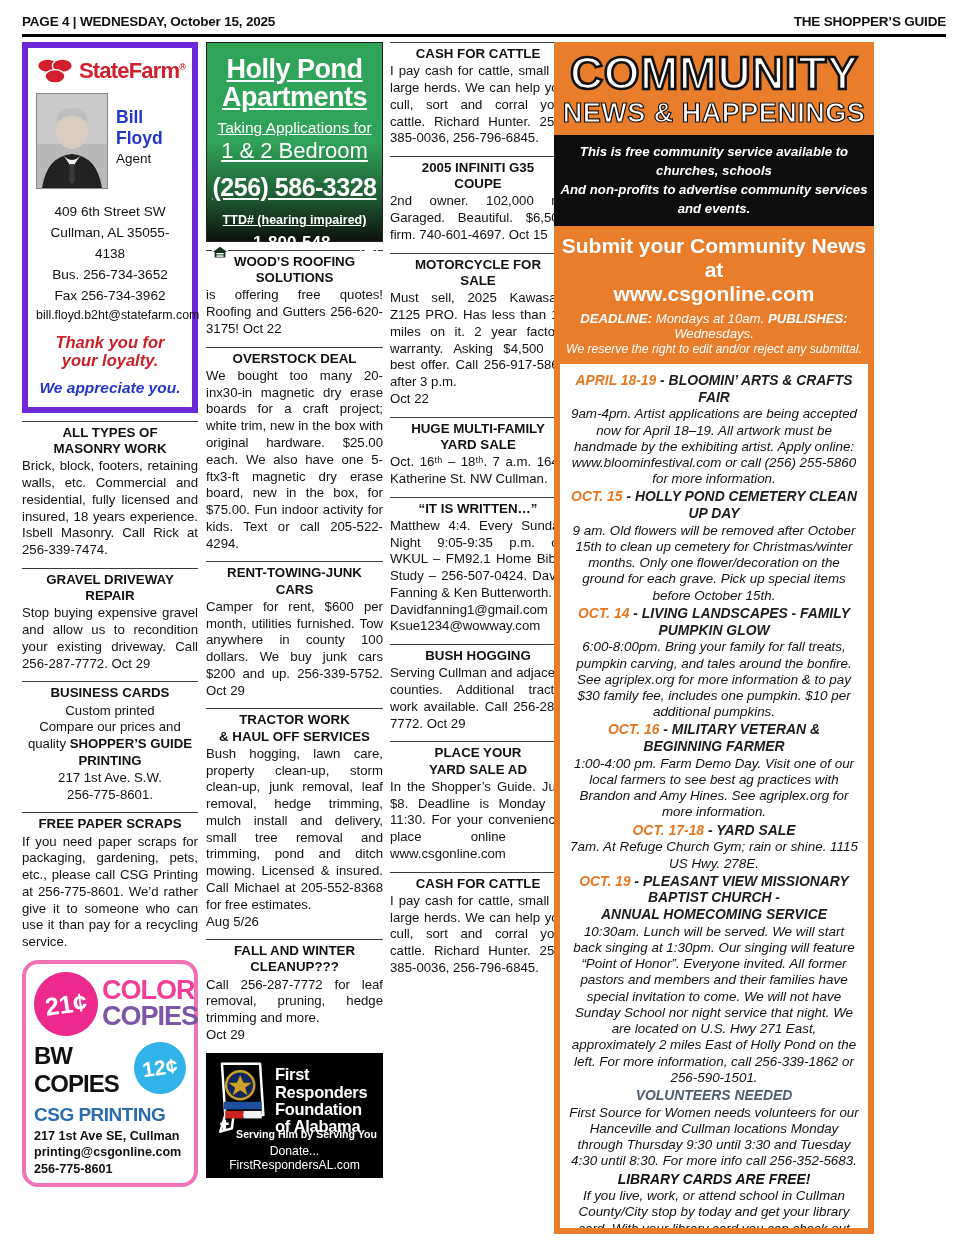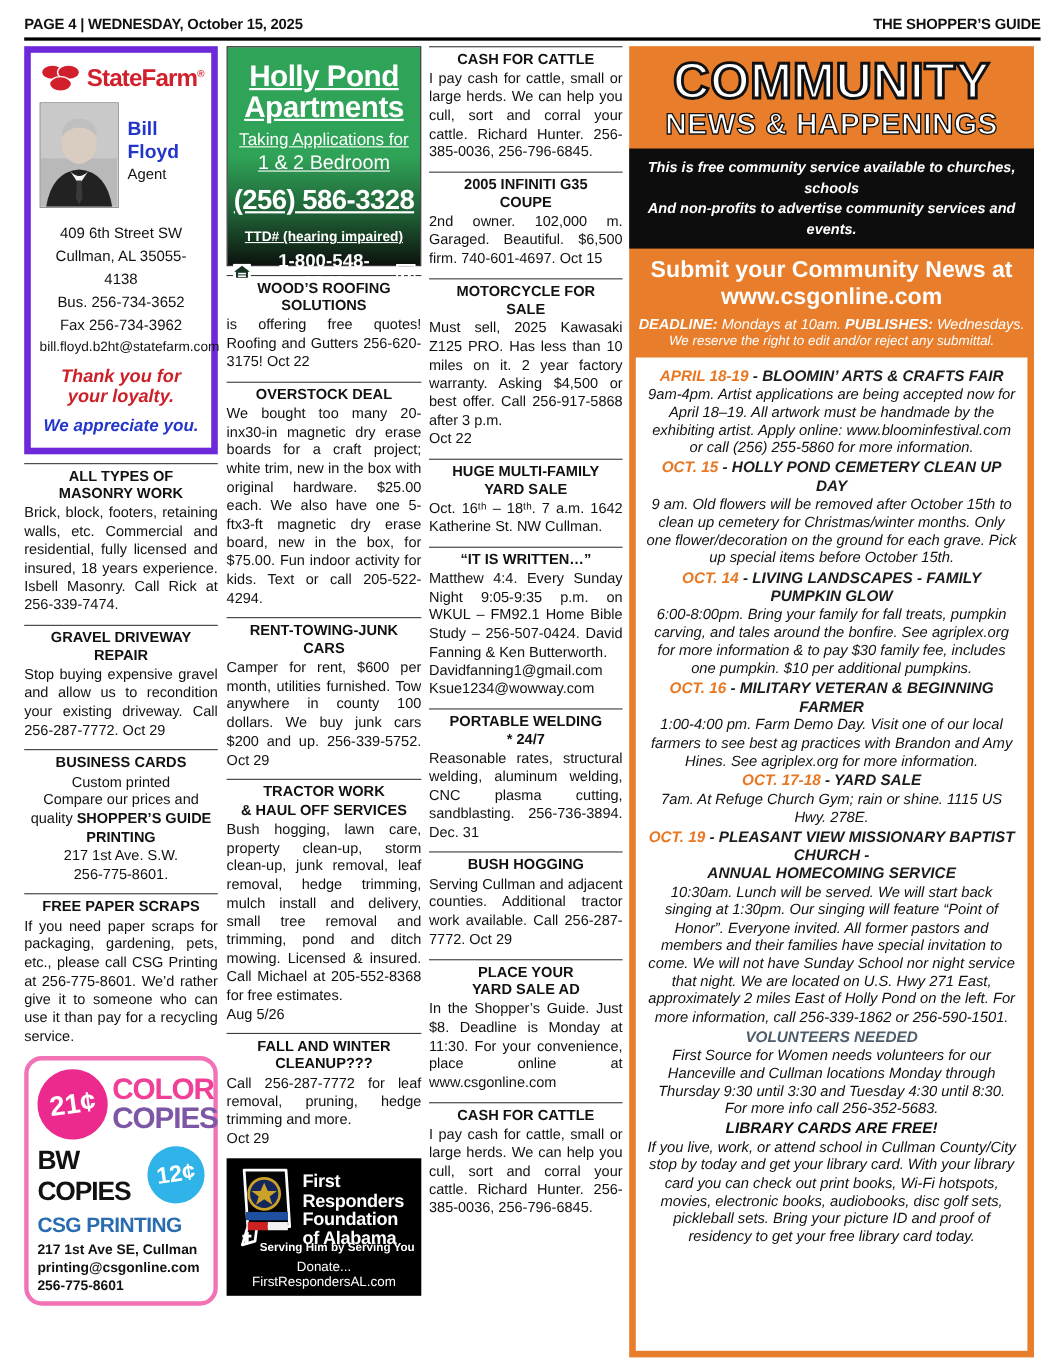--- a/index.html
+++ b/index.html
@@ -11,21 +11,21 @@
   .page-header { position:absolute; top:14px; left:22px; right:14px;
     display:flex; justify-content:space-between; align-items:flex-end;
     border-bottom:3px solid #000000; padding-bottom:5px;
     font-size:13.5px; font-weight:bold; letter-spacing:-0.2px; }
 
   
   .col { position:absolute; top:42px; }
   .col1 { left:22px;  width:176px; }
   .col2 { left:206px; width:177px; }
   .col3 { left:390px; width:176px; }
-  .col4 { left:572px; width:368px; height:1192px; }
+  .col4 { left:554px; width:320px; height:1192px; }
 
   
   .classified { border-top:1.5px solid #3a3a3a; padding-top:3px; margin-bottom:9px; }
   .classified h3 { font-size:13.3px; font-weight:bold; text-align:center;
     white-space:pre-line; line-height:1.22; margin-bottom:1px; }
   .classified p { font-size:13.2px; line-height:1.27; text-align:justify;
     white-space:pre-line; }
   .classified.center p, .center-body { text-align:center; }
   .block { display:block; }
 
@@ -43,21 +43,21 @@
   .sf-thanks { color:#cc2029; font-weight:bold; font-style:italic; font-size:16.5px;
     line-height:1.08; margin-top:12px; white-space:pre-line; }
   .sf-appreciate { color:#2336c9; font-weight:bold; font-style:italic; font-size:15.5px; margin-top:9px; }
 
   
   .hp-ad { border:1px solid #222; color:#fff; text-align:center; padding:12px 4px 10px;
     margin-bottom:8px; height:200px;
     background:linear-gradient(180deg,#2fa357 0%,#2fa357 50%,#1e5b33 78%,#0c120d 100%);text-decoration:underline; }
   .hp-title { font-size:27px; font-weight:bold; line-height:1.04; white-space:pre-line; letter-spacing:-0.5px; }
   .hp-sub1 { font-size:15.5px; margin-top:8px; }
-  .hp-sub2 { font-size:18px; margin-top:1px;text-align:center; }
+  .hp-sub2 { font-size:22px; margin-top:1px;text-align:center; }
   .hp-phone { font-size:25px; font-weight:bold; margin-top:9px; letter-spacing:-0.5px; }
   .hp-ttd { font-size:12.5px; font-weight:bold; margin-top:11px; }
   .hp-bottom { display:flex; align-items:center; justify-content:center; gap:21px; margin-top:6px; }
   .hp-tollfree { font-size:17px; font-weight:bold; }
 
   
   .copies-ad { border:4px solid #f272b6; border-radius:16px; padding:8px 8px 6px; margin-top:2px; }
   .cp-row1 { display:flex; align-items:center; }
   .cp-circle-pink { width:64px; height:64px; border-radius:50%; background:#ec2a8e; color:#fff;
     font-weight:800; font-size:25px; display:flex; align-items:center; justify-content:center;
@@ -310,25 +310,20 @@
       <p>Oct. 16ᵗʰ – 18ᵗʰ. 7 a.m. 1642 Katherine St. NW Cullman.</p>
     </section>
 
     <section class="classified">
       <h3>“IT IS WRITTEN…”</h3>
       <p>Matthew 4:4. Every Sunday Night 9:05-9:35 p.m. on WKUL – FM92.1 Home Bible Study – 256-507-0424. David Fanning &amp; Ken Butterworth.
 Davidfanning1@gmail.com
 Ksue1234@wowway.com</p>
     </section>
 
-    <section class="classified">
-      <h3>PORTABLE WELDING
-* 24/7</h3>
-      <p>Reasonable rates, structural welding, aluminum welding, CNC plasma cutting, sandblasting. 256-736-3894.  Dec. 31</p>
-    </section>
 
     <section class="classified">
       <h3>BUSH HOGGING</h3>
       <p>Serving Cullman and adjacent counties. Additional tractor work available. Call 256-287-7772.  Oct 29</p>
     </section>
 
     <section class="classified">
       <h3>PLACE YOUR
 YARD SALE AD</h3>
       <p>In the Shopper’s Guide. Just $8. Deadline is Monday at 11:30. For your convenience, place online at www.csgonline.com</p>

